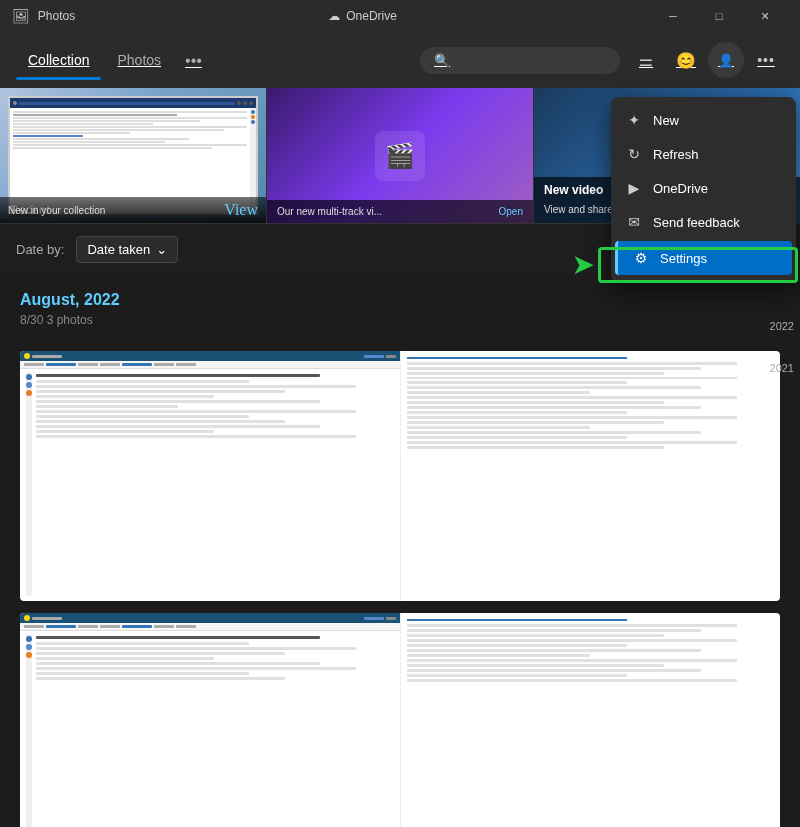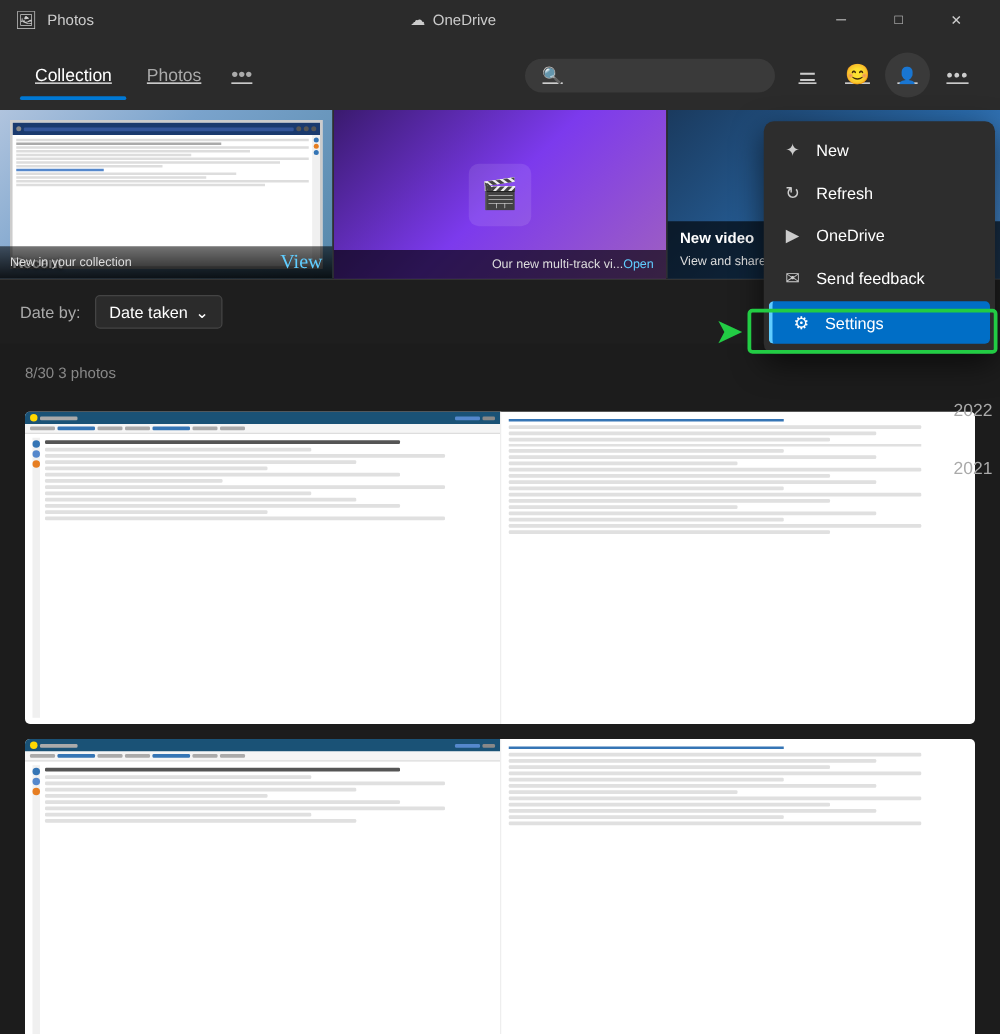--- a/index.html
+++ b/index.html
@@ -360,21 +360,21 @@
     .year-nav {
       position: absolute;
       right: 6px;
       top: 320px;
       display: flex;
       flex-direction: column;
       gap: 30px;
       z-index: 50;
     }
     .year-label {
-      font-size: 14px;
+      font-size: 11px;
       color: #aaa;
       writing-mode: horizontal-tb;
     }
 
     
     .settings-highlight {
       position: absolute;
       top: 247px;
       right: 2px;
       width: 200px;
@@ -488,21 +488,21 @@
       <span style="font-size:16px;color:#60cdff;cursor:pointer;font-family:Liberation Serif, serif;">View</span>
     </div>
   </div>
 
   <div class="tile">
     <div class="tile-2-bg" style="position:absolute;inset:0;"></div>
     <div style="position:absolute;inset:0;display:flex;align-items:center;justify-content:center;">
       <div style="width:50px;height:50px;border-radius:8px;background:rgba(255,255,255,0.1);display:flex;align-items:center;justify-content:center;font-size:24px;">🎬</div>
     </div>
     <div style="position:absolute;bottom:0;left:0;right:0;background:rgba(0,0,0,0.65);padding:6px 10px;">
-      <div style="display:flex;align-items:center;justify-content:flex-end;">
+      <div style="display:flex;align-items:center;justify-content:space-between;">
         <span style="font-size:10px;color:#ddd;">Our new multi-track vi...</span>
         <span style="font-size:10px;color:#60cdff;cursor:pointer;">Open</span>
       </div>
     </div>
   </div>
 
   <div class="tile" style="border-right:none;">
     <div class="tile-3-bg" style="position:absolute;inset:0;"></div>
     <div style="position:absolute;inset:0;display:flex;align-items:center;justify-content:center;">
       <div style="font-size:28px;opacity:0.6;">🎥</div>
@@ -530,20 +530,21 @@
     <button class="view-btn active">
       <span>⊞</span>
     </button>
     <button class="view-btn">
       <span>⊟</span>
     </button>
   </div>
 </div>
 
 <div class="content-area">
+  <div class="date-heading">August, 2022</div>
   <div class="date-subheading">8/30   3 photos</div>
 
   <div class="photo-card">
     <div class="photo-card-inner">
       <div class="doc-preview">
         <div class="title-bar-sim">
           <div style="width:6px;height:6px;border-radius:50%;background:#ffd700;"></div>
           <div style="width:30px;height:3px;background:#aaa;border-radius:1px;"></div>
           <div style="flex:1;"></div>
           <div style="width:20px;height:3px;background:#5588cc;border-radius:1px;"></div>

